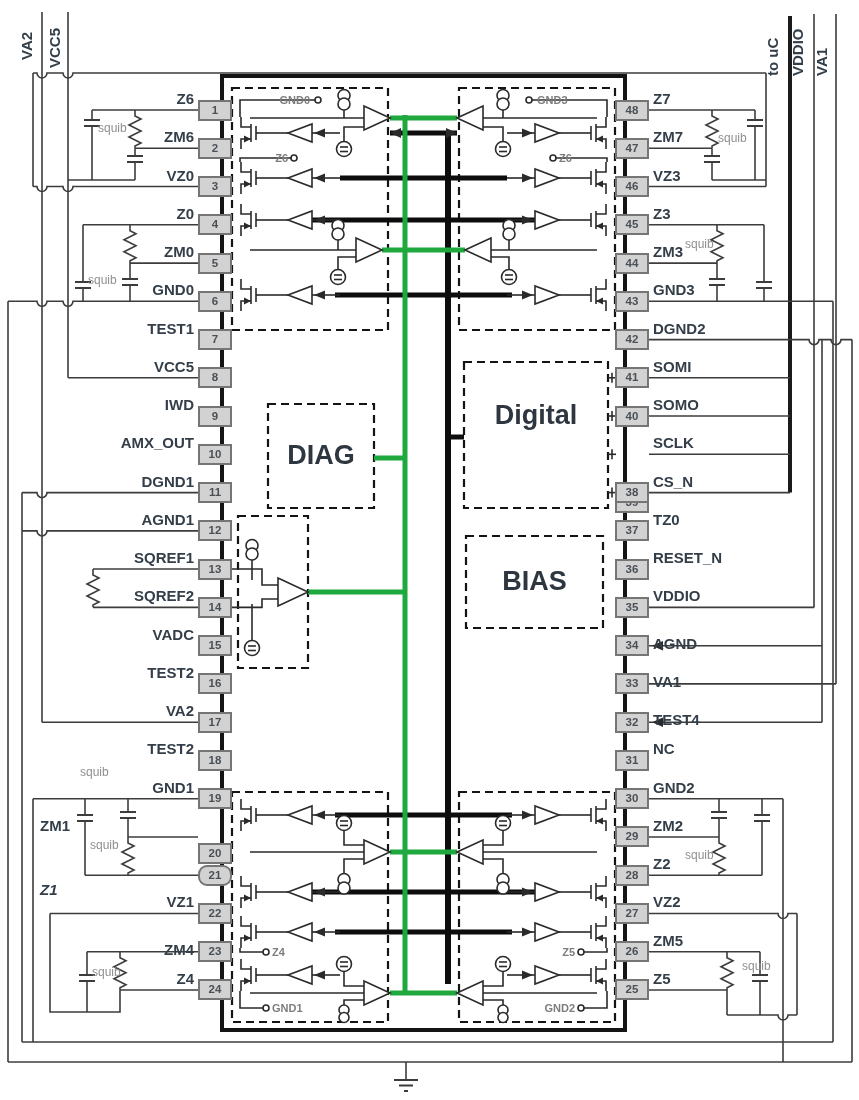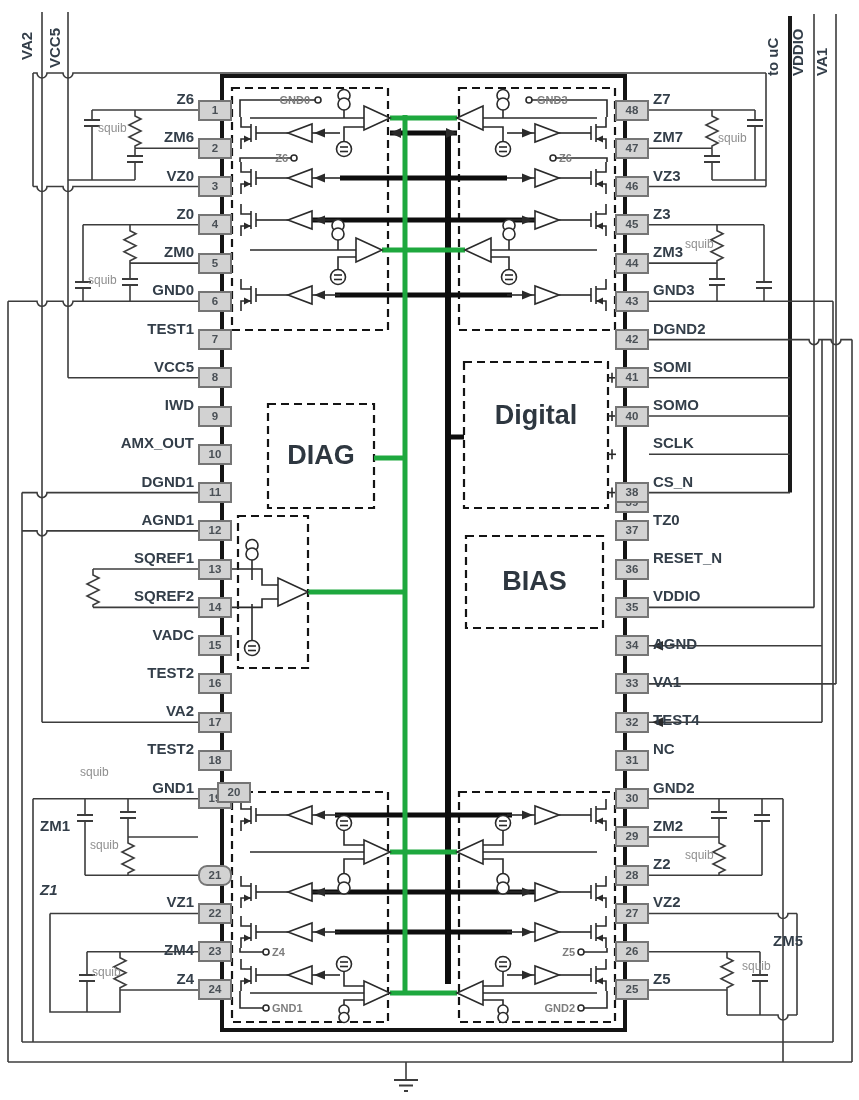--- a/index.html
+++ b/index.html
@@ -414,21 +414,21 @@
       <div class="pin-box" style="left: 198px; top: 635.14px;">15</div>
       <div class="pin-name" style="left: 40px; width: 154px; text-align: right; top: 625.64px;">VADC</div>
       <div class="pin-box" style="left: 198px; top: 673.4px;">16</div>
       <div class="pin-name" style="left: 40px; width: 154px; text-align: right; top: 663.9px;">TEST2</div>
       <div class="pin-box" style="left: 198px; top: 711.66px;">17</div>
       <div class="pin-name" style="left: 40px; width: 154px; text-align: right; top: 702.16px;">VA2</div>
       <div class="pin-box" style="left: 198px; top: 749.92px;">18</div>
       <div class="pin-name" style="left: 40px; width: 154px; text-align: right; top: 740.42px;">TEST2</div>
       <div class="pin-box" style="left: 198px; top: 788.18px;">19</div>
       <div class="pin-name" style="left: 40px; width: 154px; text-align: right; top: 778.68px;">GND1</div>
-      <div class="pin-box" style="left: 198px; top: 782px; margin-left: 19px;">20</div>
+      <div class="pin-box" style="left: 198px; top: 843px;">20</div>
       <div class="pin-name" style="left: 40px; width: 154px; text-align: left; top: 816.94px;">ZM1</div>
       <div class="pin-box" style="left: 198px; top: 864.7px; border-radius: 9px;">21</div>
       <div class="pin-name" style="left: 40px; width: 154px; top: 881px; font-style: italic;">Z1</div>
       <div class="pin-box" style="left: 198px; top: 902.96px;">22</div>
       <div class="pin-name" style="left: 40px; width: 154px; text-align: right; top: 893.46px;">VZ1</div>
       <div class="pin-box" style="left: 198px; top: 941.22px;">23</div>
       <div class="pin-name" style="left: 40px; width: 154px; text-align: right; top: 931.72px; margin-top: 9px;">ZM4</div>
       <div class="pin-box" style="left: 198px; top: 979.48px;">24</div>
       <div class="pin-name" style="left: 40px; width: 154px; text-align: right; top: 969.98px;">Z4</div>
     </div>
@@ -471,18 +471,18 @@
       <div class="pin-name" style="left: 653px; width: 150px; text-align: left; top: 740.42px;">NC</div>
       <div class="pin-box" style="left: 615px; top: 788.18px;">30</div>
       <div class="pin-name" style="left: 653px; width: 150px; text-align: left; top: 778.68px;">GND2</div>
       <div class="pin-box" style="left: 615px; top: 826.44px;">29</div>
       <div class="pin-name" style="left: 653px; width: 150px; text-align: left; top: 816.94px;">ZM2</div>
       <div class="pin-box" style="left: 615px; top: 864.7px;">28</div>
       <div class="pin-name" style="left: 653px; width: 150px; text-align: left; top: 855.2px;">Z2</div>
       <div class="pin-box" style="left: 615px; top: 902.96px;">27</div>
       <div class="pin-name" style="left: 653px; width: 150px; text-align: left; top: 893.46px;">VZ2</div>
       <div class="pin-box" style="left: 615px; top: 941.22px;">26</div>
-      <div class="pin-name" style="left: 653px; width: 150px; text-align: right; top: 931.72px;">ZM5</div>
+      <div class="pin-name" style="left: 653px; width: 150px; text-align: left; top: 931.72px;">ZM5</div>
       <div class="pin-box" style="left: 615px; top: 979.48px;">25</div>
       <div class="pin-name" style="left: 653px; width: 150px; text-align: left; top: 969.98px;">Z5</div>
     </div>
 
 </div>
 
 </body></html>

